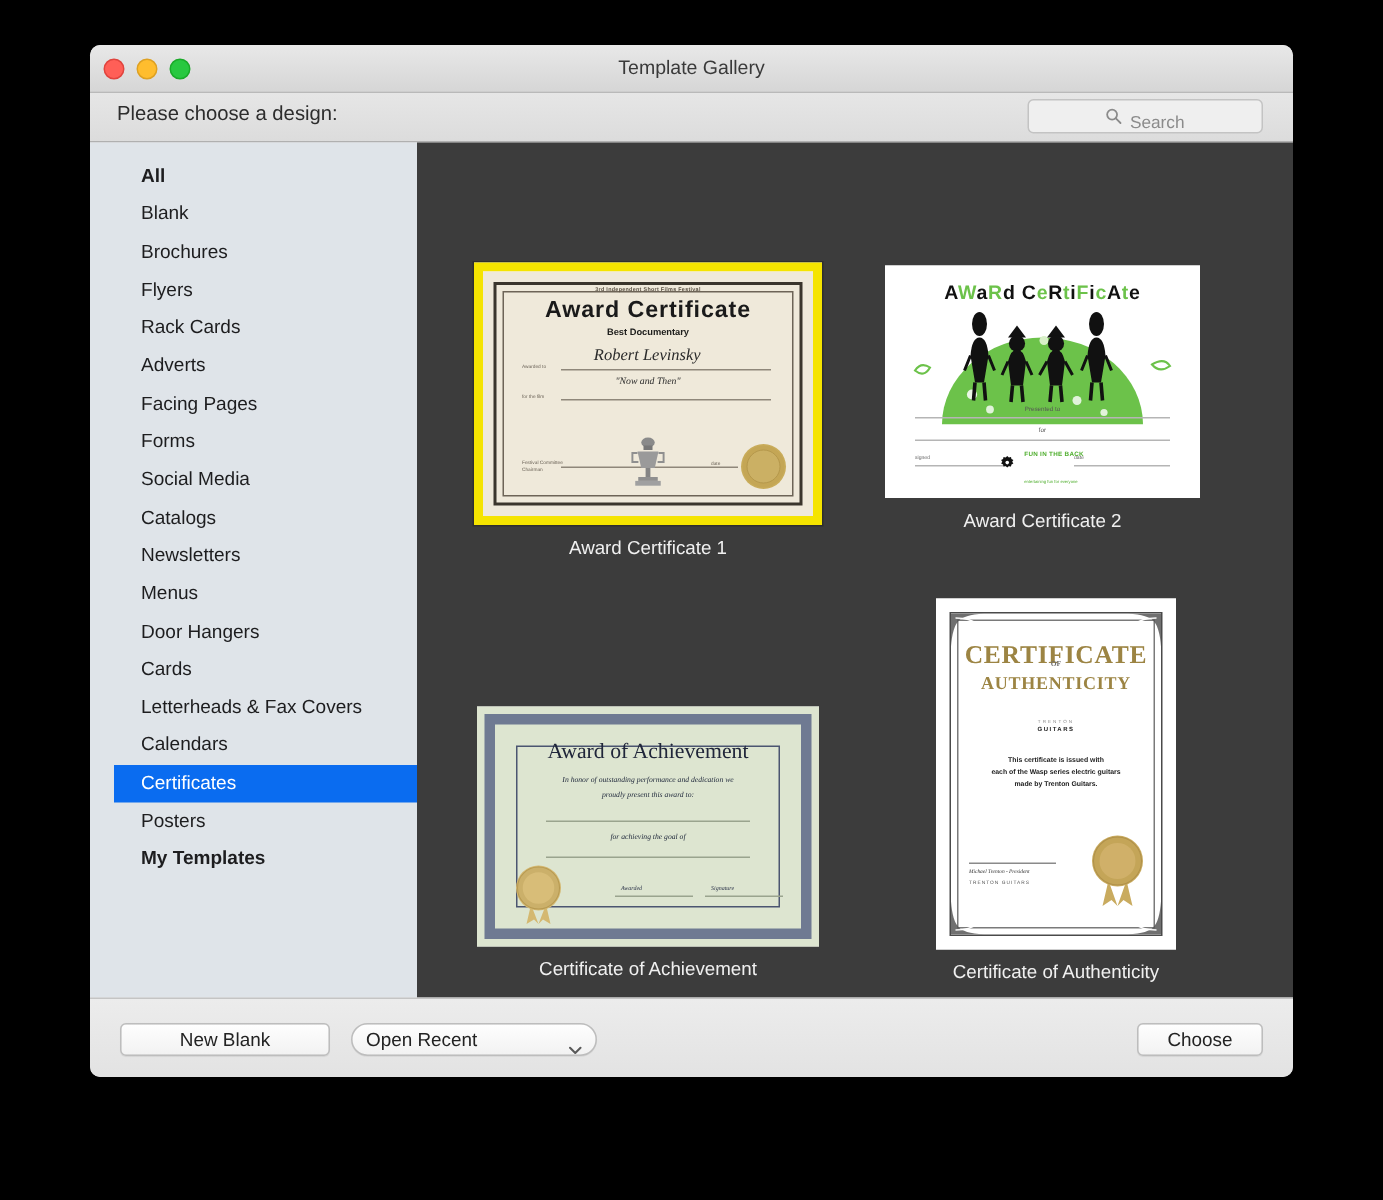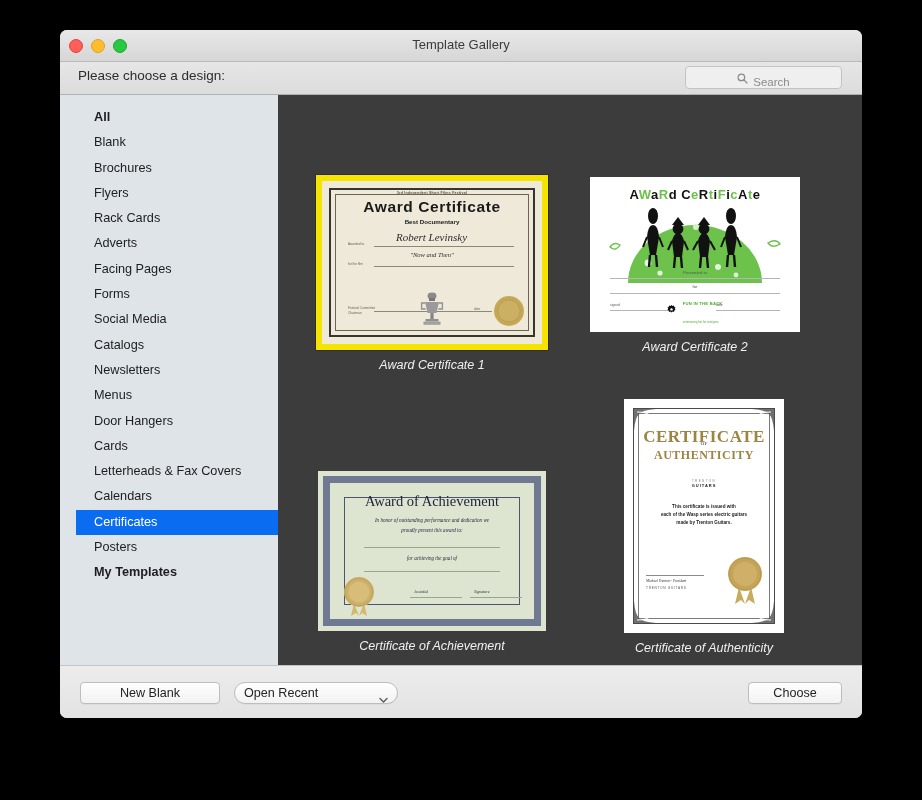--- a/index.html
+++ b/index.html
@@ -139,21 +139,20 @@
   }
   .thumb-box.selected {
     border: 6px solid #f5e400;
     box-shadow: 0 0 0 1px #2e2e2e;
   }
   .caption {
     margin-top: 8px;
     font-size: 12.5px;
     color: #f0f0f0;
     white-space: nowrap;
-    font-style: italic;
   }
 
   
   .c1 {
     width: 100%; height: 100%;
     background: #efe9da;
     position: relative;
   }
   .c1 .frame {
     position: absolute;
@@ -368,21 +367,21 @@
   #select-open-recent {
     left: 174px; width: 164px;
     text-align: left;
     padding-left: 9px;
     border-radius: 11px;
   }
   #select-open-recent .chev {
     position: absolute;
     right: 9px; top: 7px;
   }
-  #btn-choose { right: 20px; width: 94px; }
+  #btn-choose { right: 20px; width: 84px; }
 </style>
 </head>
 <body>
 
 <div id="window">
 
   <div id="titlebar">
     <div id="traffic">
       <span class="light red"></span>
       <span class="light yellow"></span>

